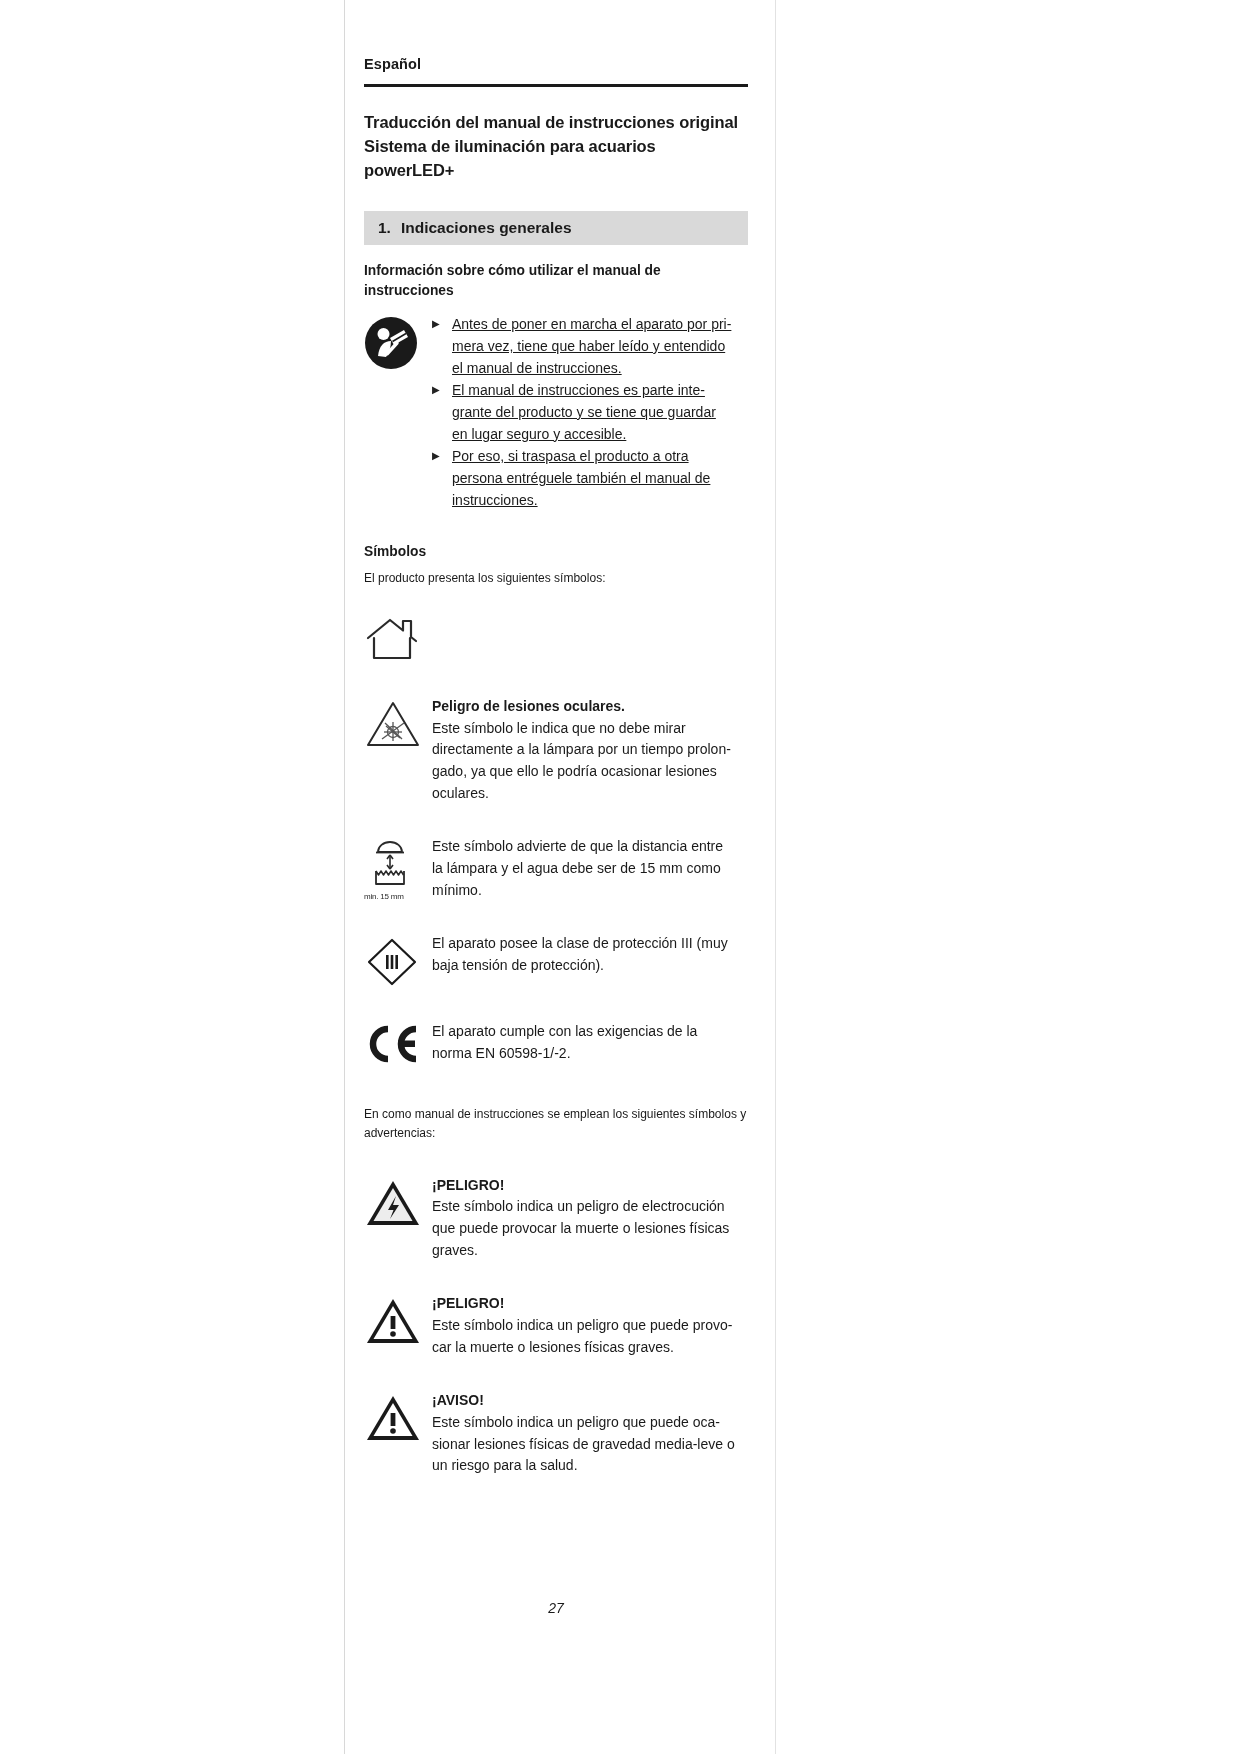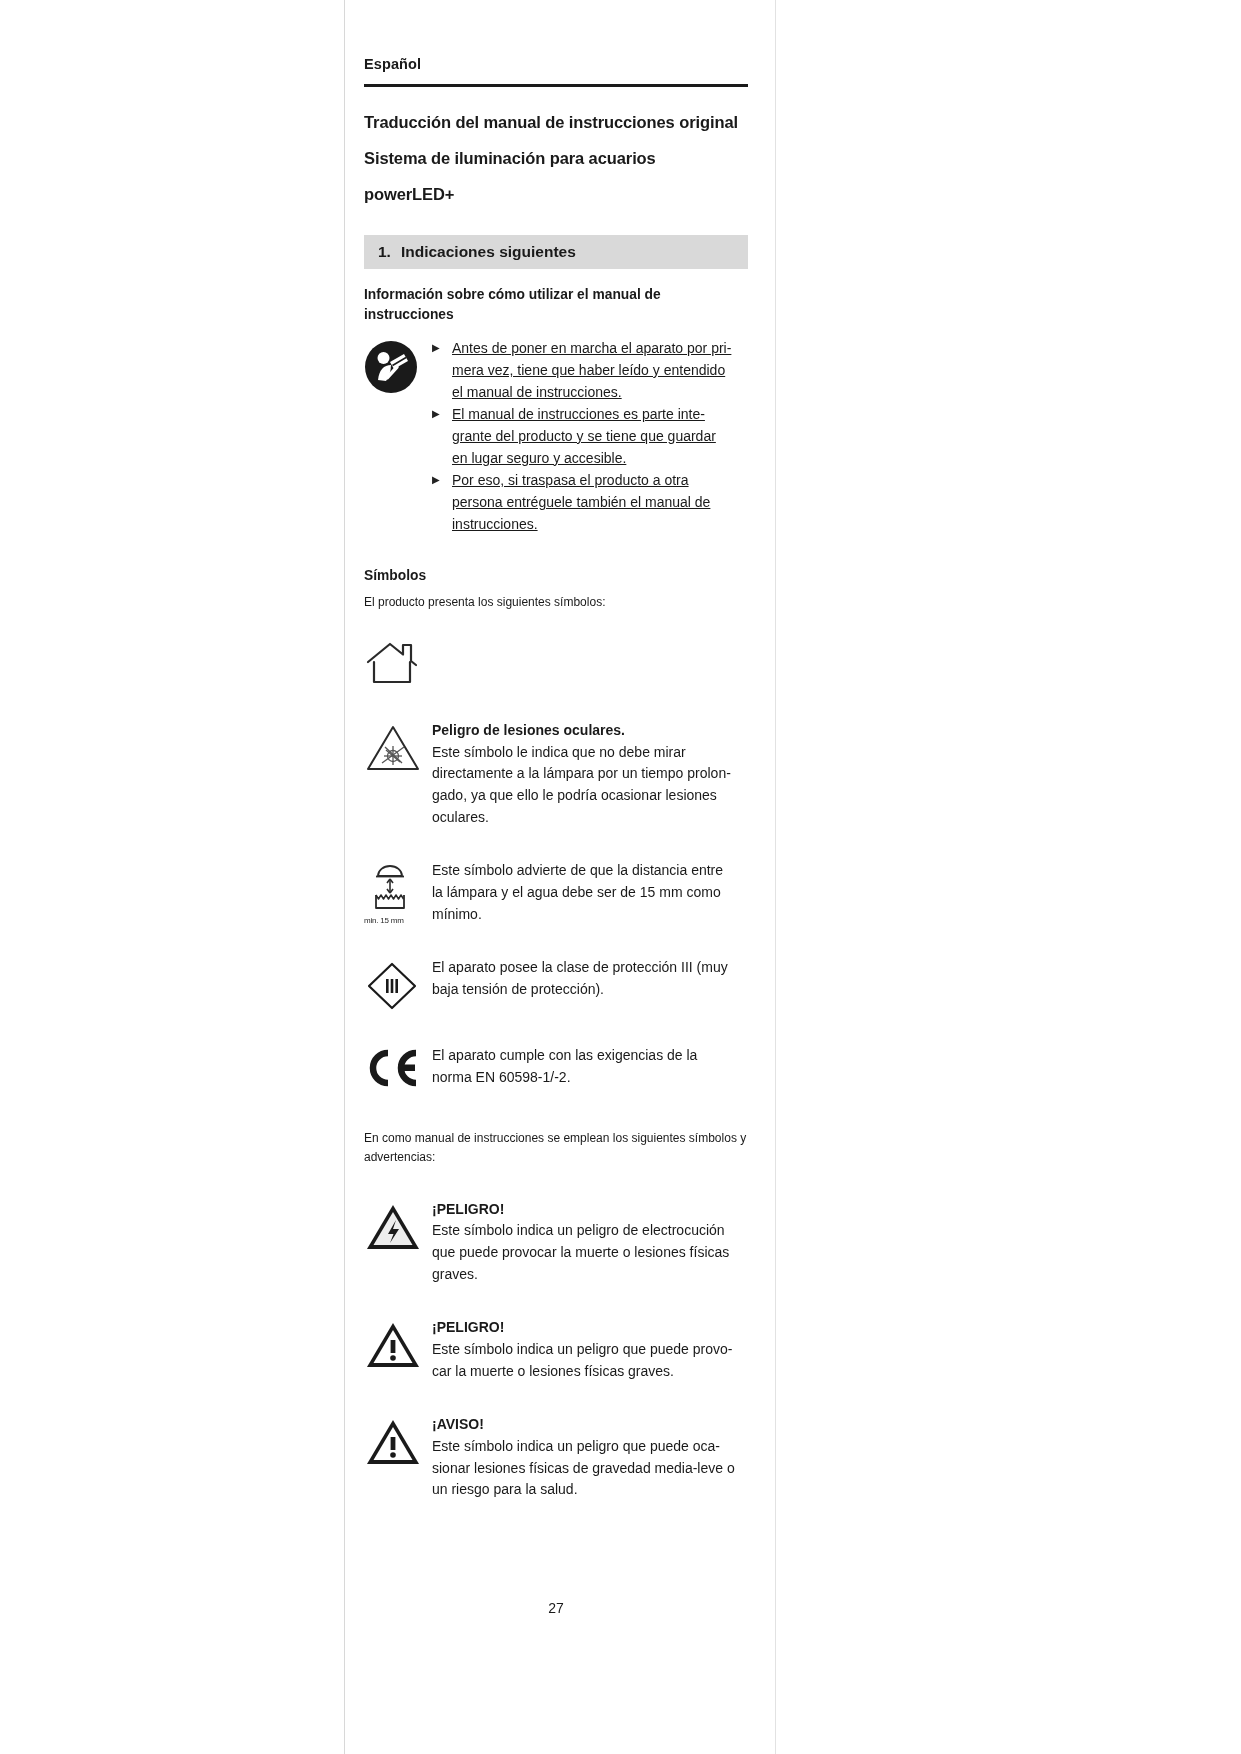--- a/index.html
+++ b/index.html
@@ -64,21 +64,21 @@
     margin: 0 0 24px 0;
   }
 
   .doc-title {
     font-size: 16.5px;
     font-weight: bold;
     line-height: 1.45;
     letter-spacing: -0.1px;
     margin: 0 0 28px 0;
   }
-  .doc-title div { white-space: nowrap; margin-top: 12px; }
+  .doc-title div { white-space: nowrap; }
 
   
   .section-bar {
     background: #d9d9d9;
     padding: 8px 10px 8px 14px;
     font-size: 15.5px;
     font-weight: bold;
     margin: 0 0 16px 0;
     display: flex;
     gap: 10px;
@@ -157,20 +157,21 @@
 
   
   .page-number {
     position: absolute;
     left: 364px;
     top: 1600px;
     width: 384px;
     text-align: center;
     font-size: 14px;
     color: #1a1a1a;
+    font-style: italic;
   }
 
   svg { display: block; }
 </style>
 </head>
 <body>
 
 <div class="page">
 
   <div class="edge-left"></div>
@@ -182,21 +183,21 @@
     <div class="rule"></div>
 
     <div class="doc-title">
       <div>Traducción del manual de instrucciones original</div>
       <div>Sistema de iluminación para acuarios</div>
       <div>powerLED+</div>
     </div>
 
     <div class="section-bar">
       <span>1.</span>
-      <span>Indicaciones siguientes</span>
+      <span>Indicaciones generales</span>
     </div>
 
     <div class="sub-head">
       <span class="line">Información sobre cómo utilizar el manual de</span>
       <span class="line">instrucciones</span>
     </div>
 
     <div class="row">
       <div class="row-icon">
         <svg width="54" height="54" viewBox="0 0 54 54" aria-hidden="true">

